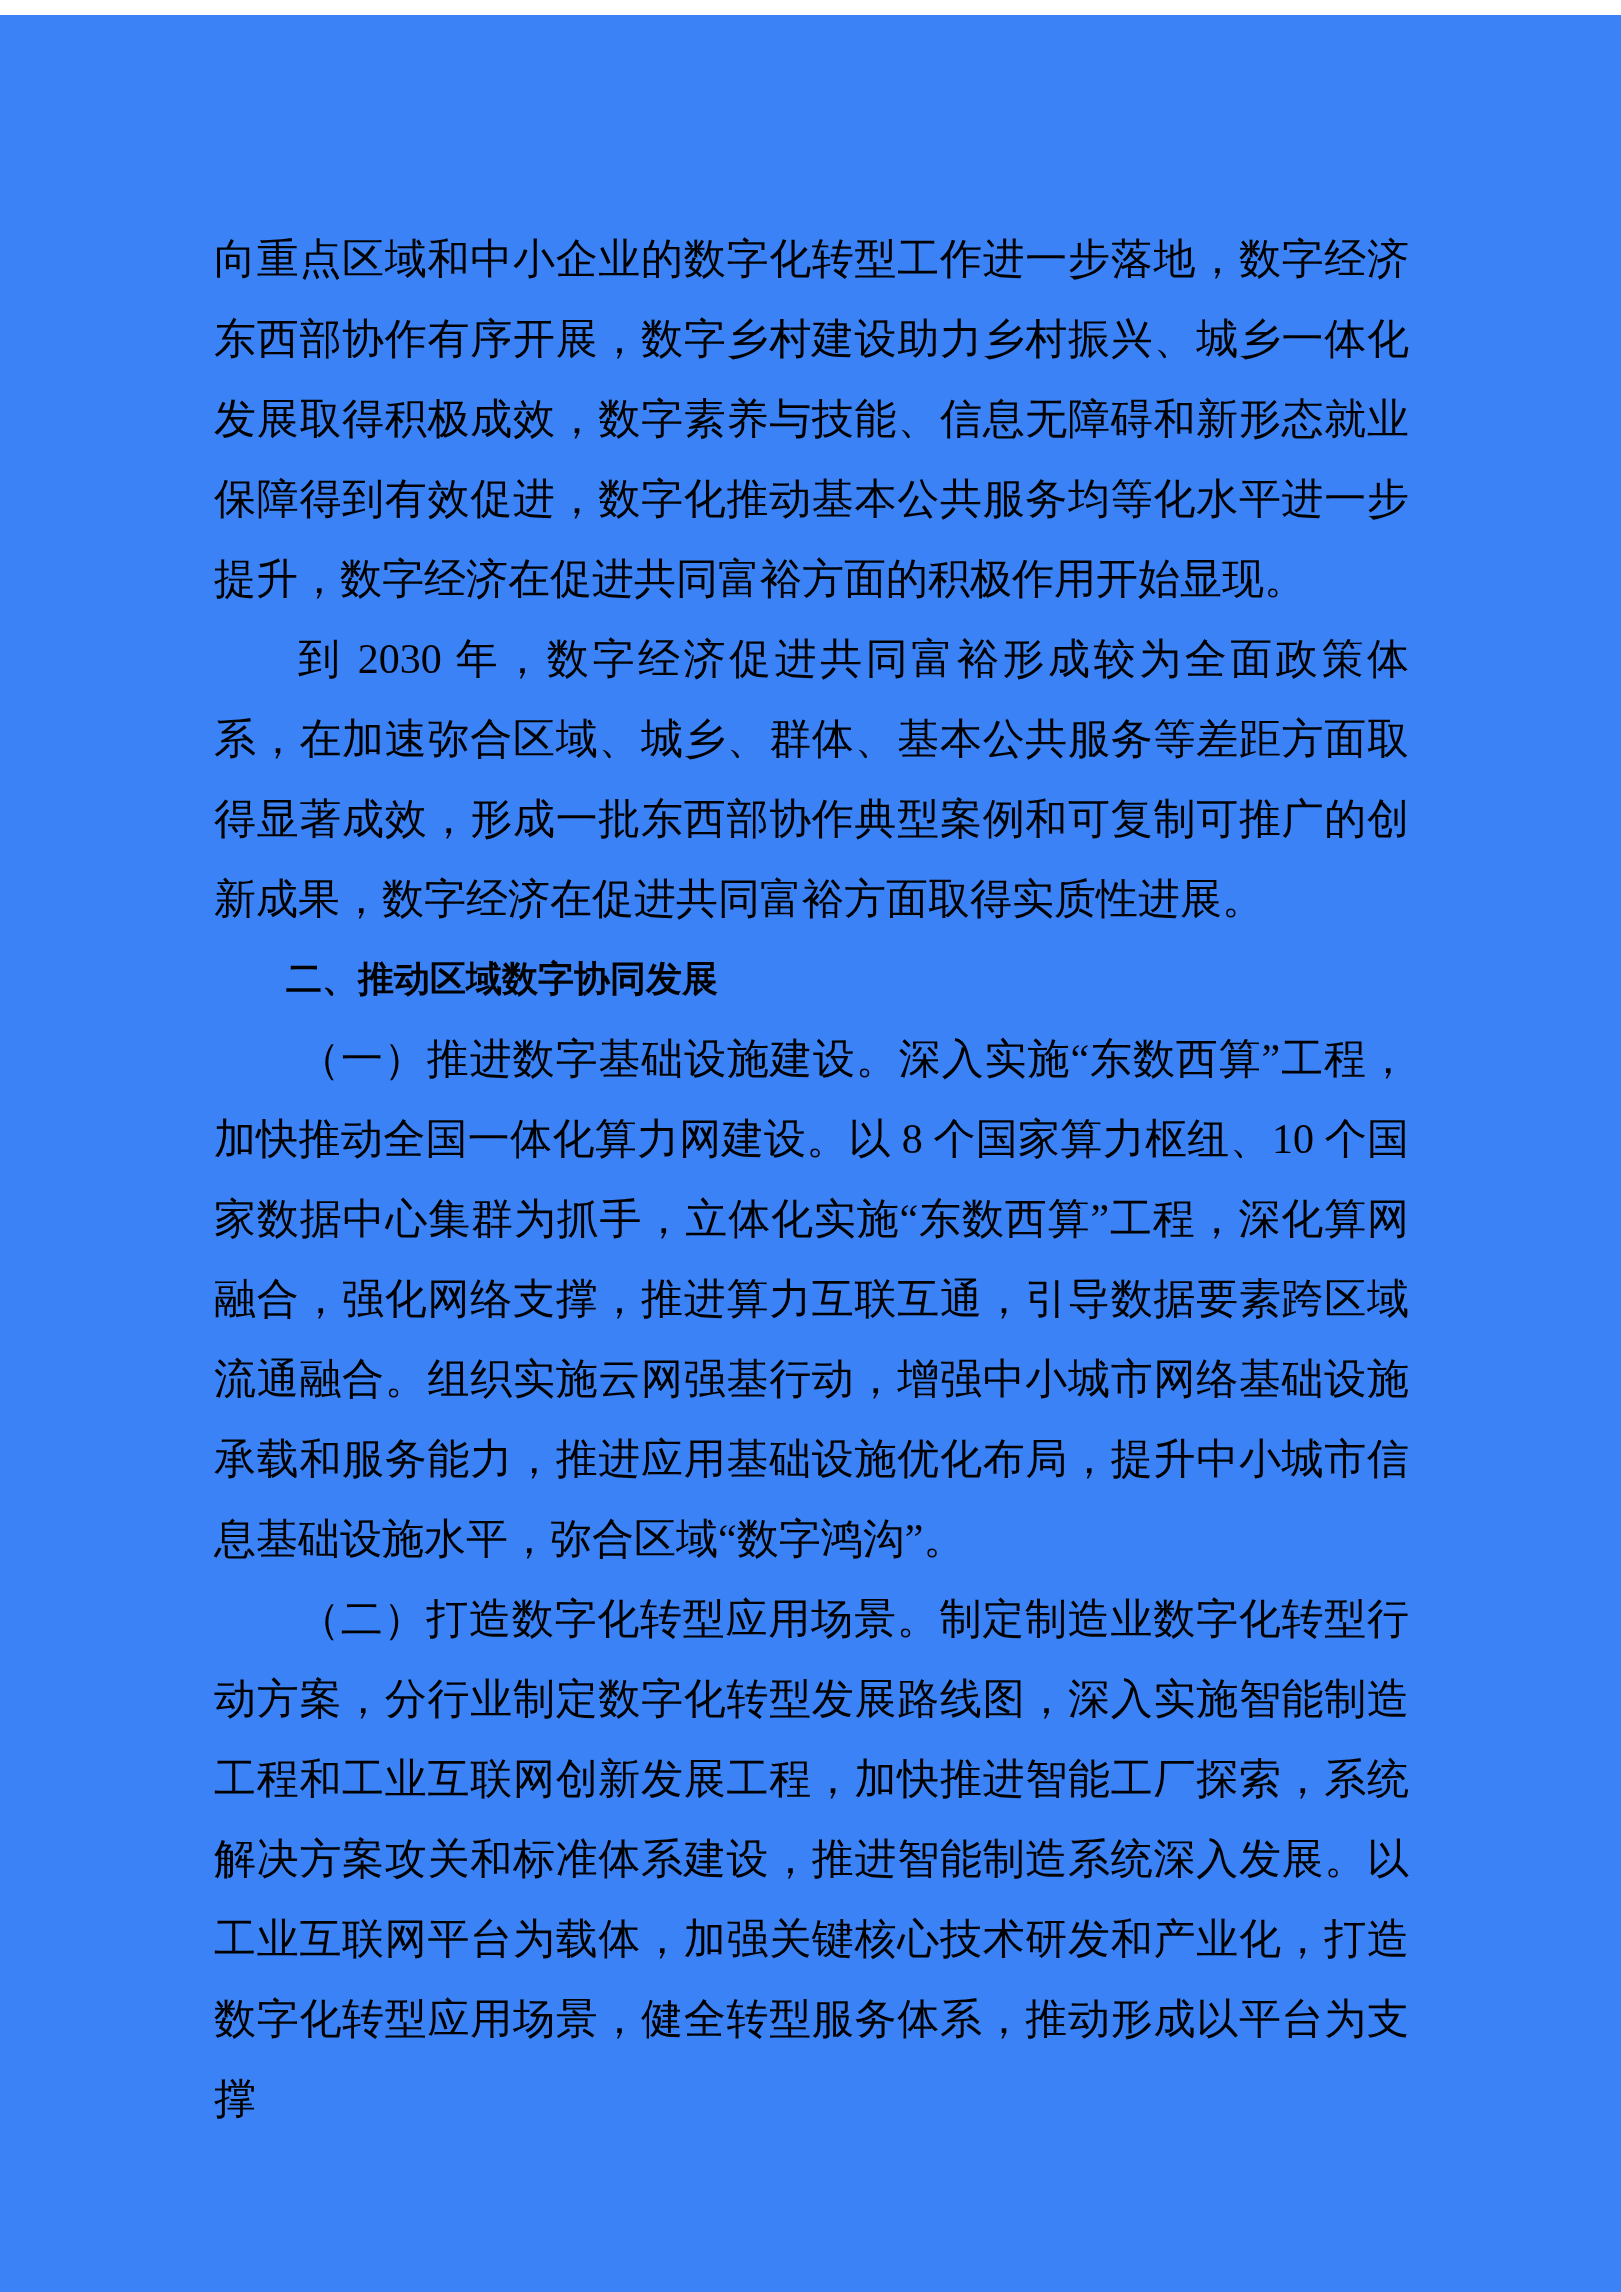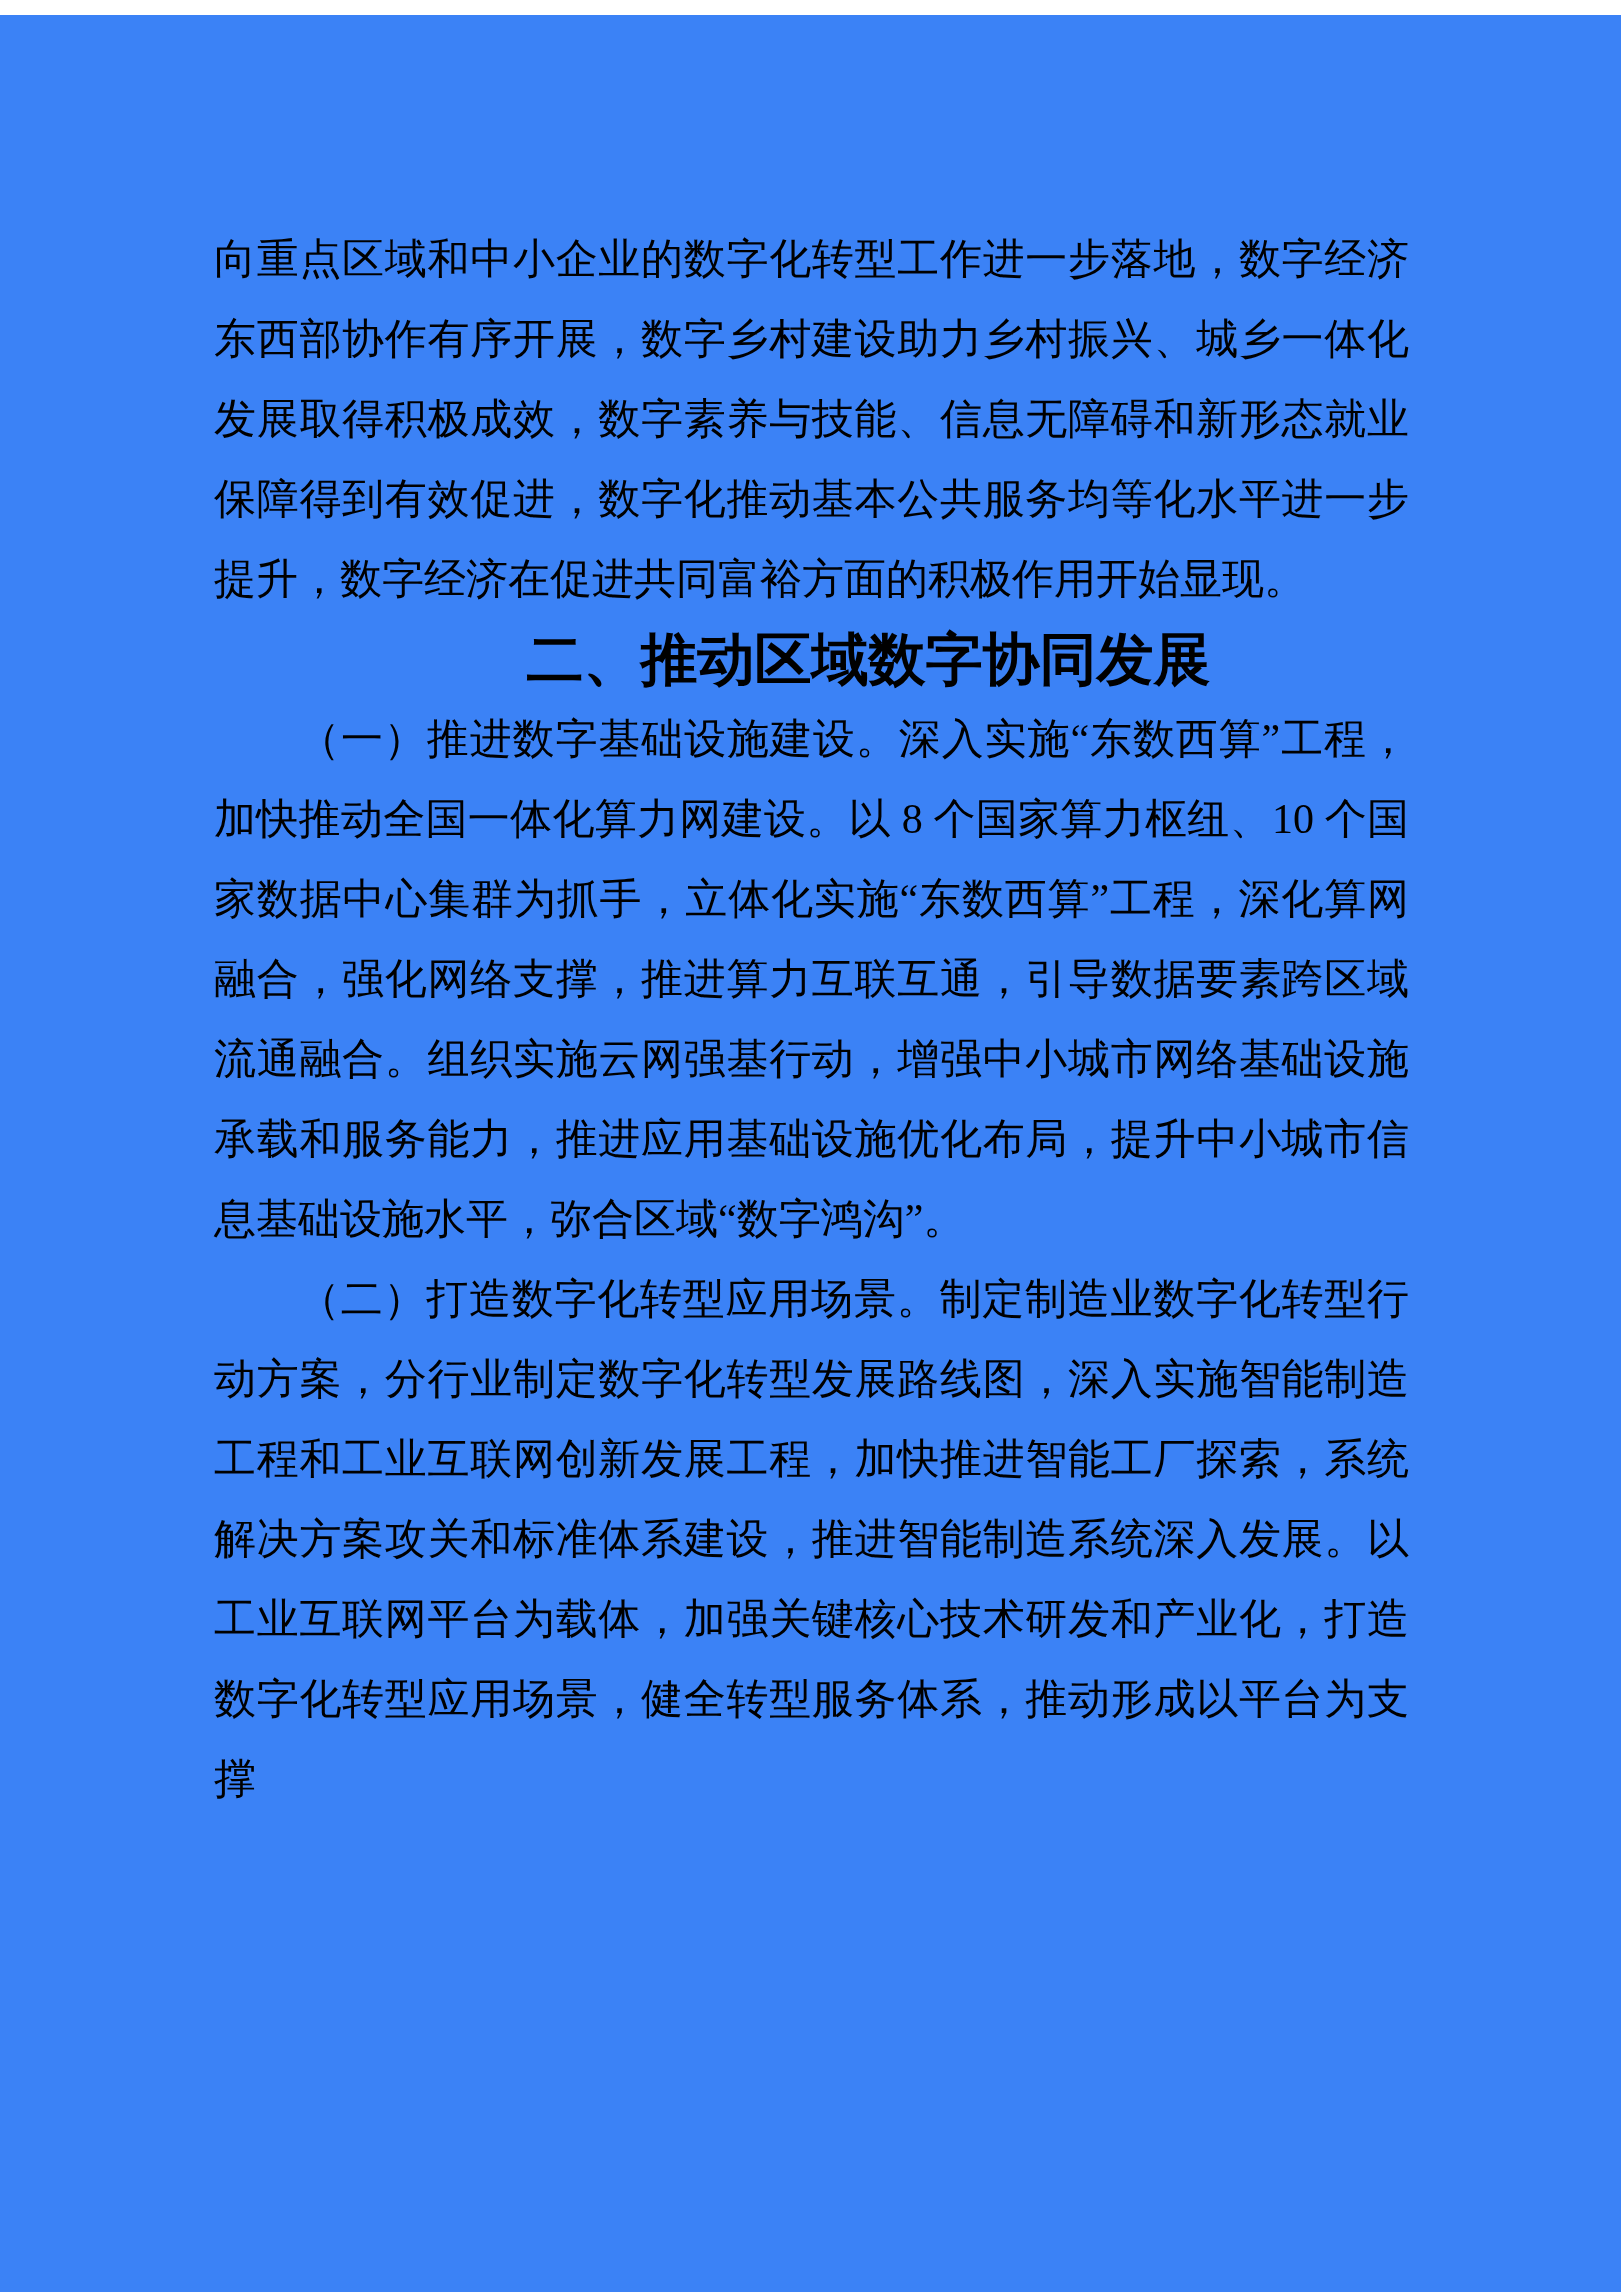--- a/index.html
+++ b/index.html
@@ -27,37 +27,38 @@
     padding: 0;
     text-indent: 0;
   }
   .para.indent {
     text-indent: 2em;
   }
   .section-heading {
     margin: 0;
     padding: 0;
     text-indent: 2em;
-    font-size: 57px;
+    font-size: 36px;
     line-height: 80px;
     font-weight: bold;
     font-family: "Liberation Sans", sans-serif;
-    text-align: center;
+    text-align: left;
   }
   .lead {
     font-weight: normal;
   }
 </style>
 </head>
 <body>
 
 <div class="page">
 
   <p class="para">向重点区域和中小企业的数字化转型工作进一步落地，数字经济东西部协作有序开展，数字乡村建设助力乡村振兴、城乡一体化发展取得积极成效，数字素养与技能、信息无障碍和新形态就业保障得到有效促进，数字化推动基本公共服务均等化水平进一步提升，数字经济在促进共同富裕方面的积极作用开始显现。</p>
 
+  <p class="para indent">到 2030 年，数字经济促进共同富裕形成较为全面政策体系，在加速弥合区域、城乡、群体、基本公共服务等差距方面取得显著成效，形成一批东西部协作典型案例和可复制可推广的创新成果，数字经济在促进共同富裕方面取得实质性进展。</p>
 
   <h2 class="section-heading">二、推动区域数字协同发展</h2>
 
   <p class="para indent"><span class="lead">（一）推进数字基础设施建设。</span><span>深入实施“东数西算”工程，加快推动全国一体化算力网建设。以 8 个国家算力枢纽、10 个国家数据中心集群为抓手，立体化实施“东数西算”工程，深化算网融合，强化网络支撑，推进算力互联互通，引导数据要素跨区域流通融合。组织实施云网强基行动，增强中小城市网络基础设施承载和服务能力，推进应用基础设施优化布局，提升中小城市信息基础设施水平，弥合区域“数字鸿沟”。</span></p>
 
   <p class="para indent"><span class="lead">（二）打造数字化转型应用场景。</span><span>制定制造业数字化转型行动方案，分行业制定数字化转型发展路线图，深入实施智能制造工程和工业互联网创新发展工程，加快推进智能工厂探索，系统解决方案攻关和标准体系建设，推进智能制造系统深入发展。以工业互联网平台为载体，加强关键核心技术研发和产业化，打造数字化转型应用场景，健全转型服务体系，推动形成以平台为支撑</span></p>
 
 </div>
 
 

